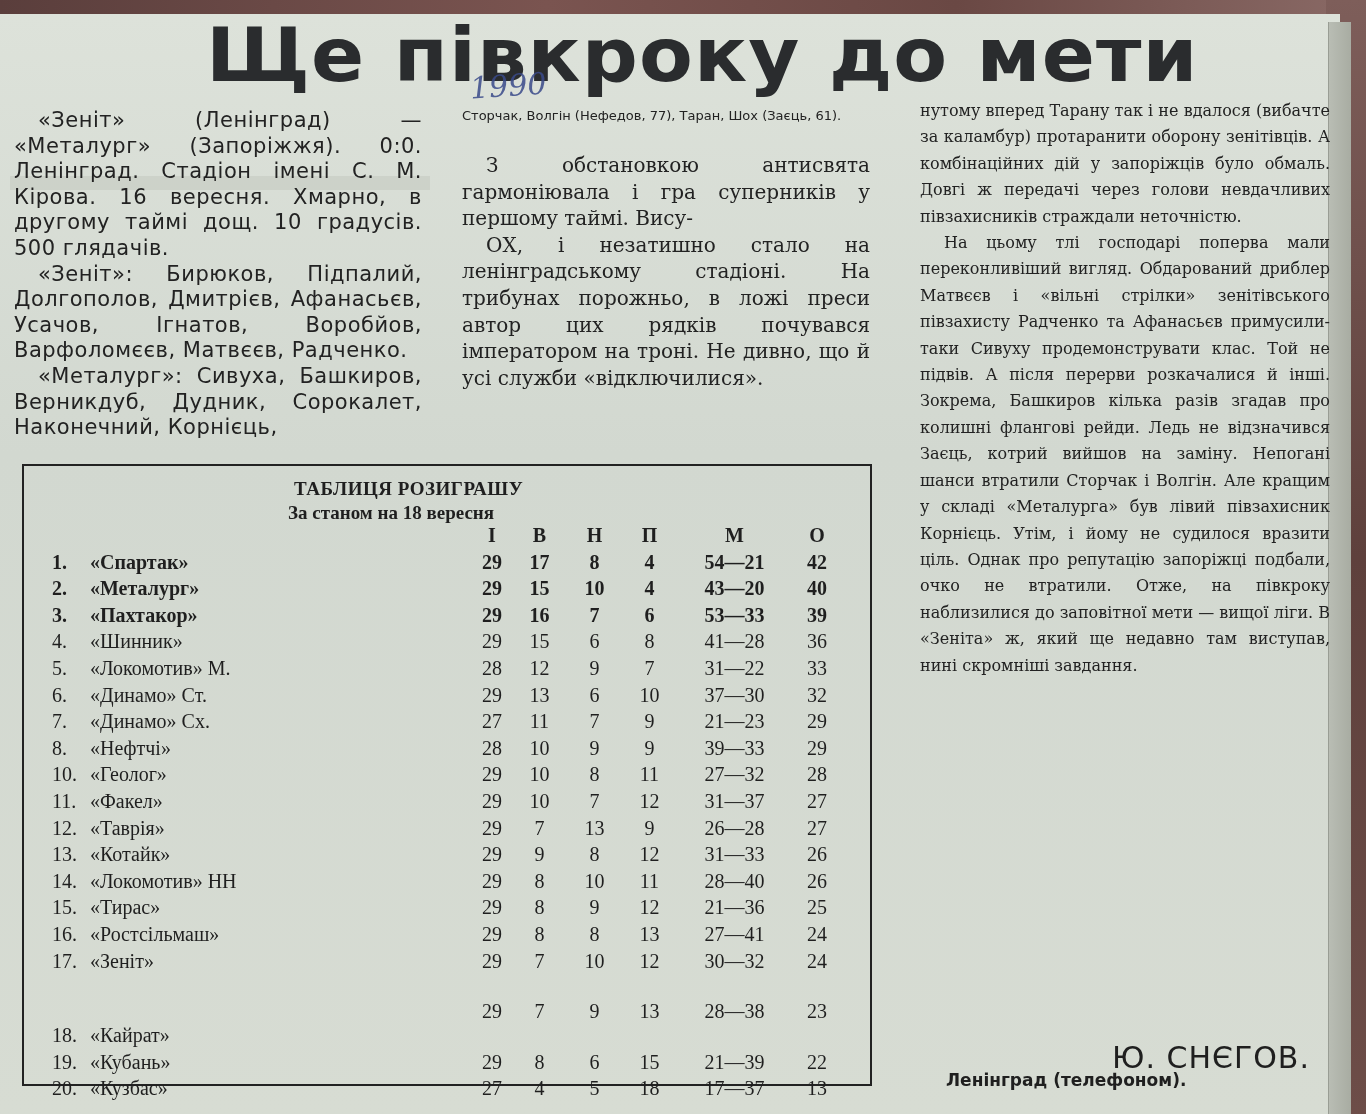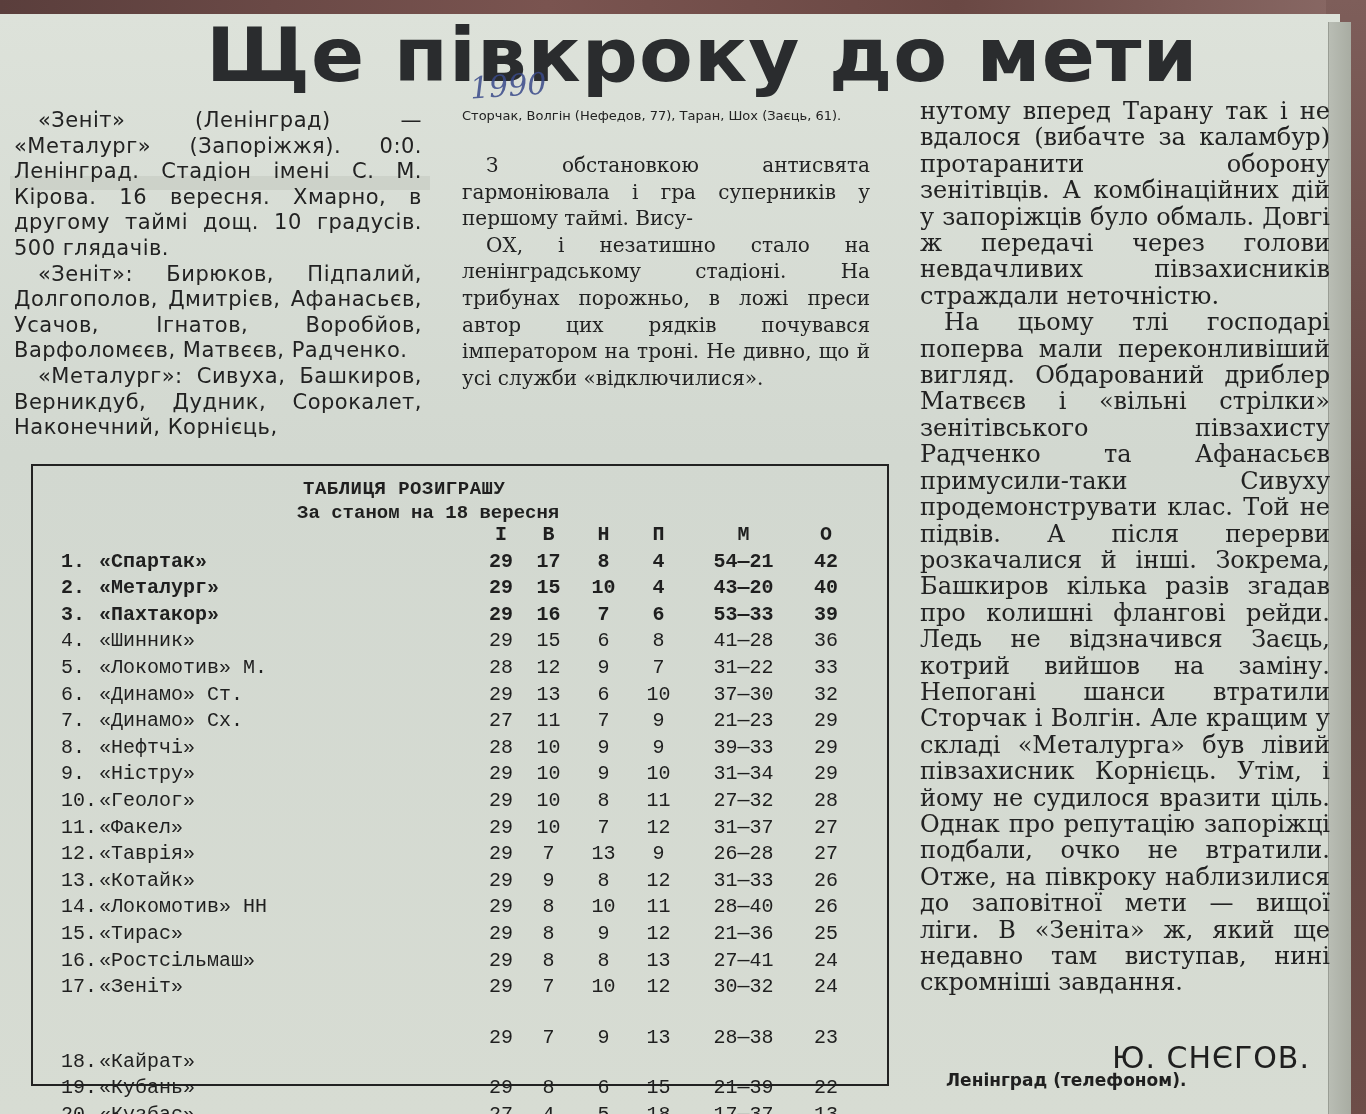--- a/index.html
+++ b/index.html
@@ -43,34 +43,34 @@
     }
     .col {
       position: absolute; font-size: 17.5px; line-height: 25.6px;
       text-align: justify; color: #222;
     }
     .col p { margin: 0; }
     .col .indent { text-indent: 24px; }
     .col-left { left: 14px; top: 108px; width: 408px; font-family: "DejaVu Sans", sans-serif; font-size: 21px; letter-spacing: 0.5px; }
     .col-mid { left: 462px; top: 104px; width: 408px; font-size: 20px; line-height: 26.6px; }
     .col-mid .small { font-size: 13px; line-height: 24px; margin-bottom: 24px; }
-    .col-right { left: 920px; top: 98px; width: 410px; font-size: 24px; line-height: 26.4px; }
+    .col-right { left: 920px; top: 98px; width: 410px; font-size: 16px; line-height: 26.4px; }
     .signature {
       position: absolute; left: 1112px; top: 1040px;
       font-family: "DejaVu Sans", sans-serif; font-size: 30px; letter-spacing: 1px;
     }
     .dateline {
       position: absolute; left: 946px; top: 1070px;
       font-family: "DejaVu Sans", sans-serif; font-size: 17px; font-weight: bold;
     }
     .table-box {
-      position: absolute; left: 31px; top: 464px; width: 846px; height: 618px;
+      position: absolute; left: 22px; top: 464px; width: 846px; height: 618px;
       border-top: 2px solid #222; border-left: 2px solid #222;
       border-right: 2px solid #222; border-bottom: 2px solid #222;
-      font-family: Liberation Mono, monospace; font-weight: bold; padding-left: 8px;
+      font-family: Liberation Serif, serif; font-weight: bold;
     }
     .table-title {
       position: absolute; left: 270px; top: 12px; width: 300px;
       font-size: 19px; letter-spacing: 0.5px;
     }
     .table-sub {
       position: absolute; left: 264px; top: 36px; width: 320px;
       font-size: 19px;
     }
     table.standings {
@@ -208,29 +208,20 @@
         <tr>
           <td class="c-team"><span style="display: inline-block; width: 38px;">8.</span><span>«Нефтчі»</span></td>
           <td class="c-num c-i">28</td>
           <td class="c-num">10</td>
           <td class="c-num">9</td>
           <td class="c-num">9</td>
           <td class="c-m">39—33</td>
           <td class="c-o">29</td>
         </tr>
         <tr>
-          <td class="c-team"><span style="display: inline-block; width: 38px;">9.</span><span>«Ністру»</span></td>
-          <td class="c-num c-i">29</td>
-          <td class="c-num">10</td>
-          <td class="c-num">9</td>
-          <td class="c-num">10</td>
-          <td class="c-m">31—34</td>
-          <td class="c-o">29</td>
-        </tr>
-        <tr>
           <td class="c-team"><span style="display: inline-block; width: 38px;">10.</span><span>«Геолог»</span></td>
           <td class="c-num c-i">29</td>
           <td class="c-num">10</td>
           <td class="c-num">8</td>
           <td class="c-num">11</td>
           <td class="c-m">27—32</td>
           <td class="c-o">28</td>
         </tr>
         <tr>
           <td class="c-team"><span style="display: inline-block; width: 38px;">11.</span><span>«Факел»</span></td>

